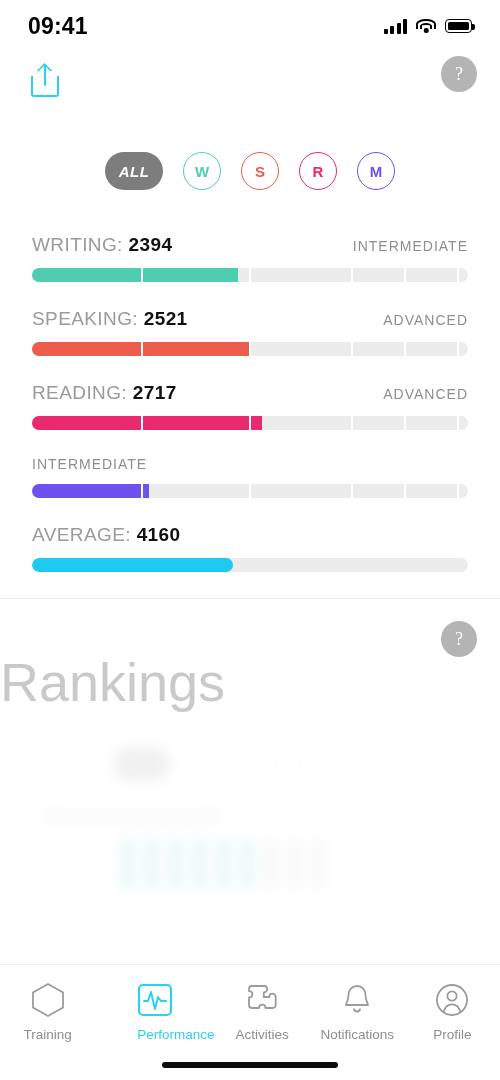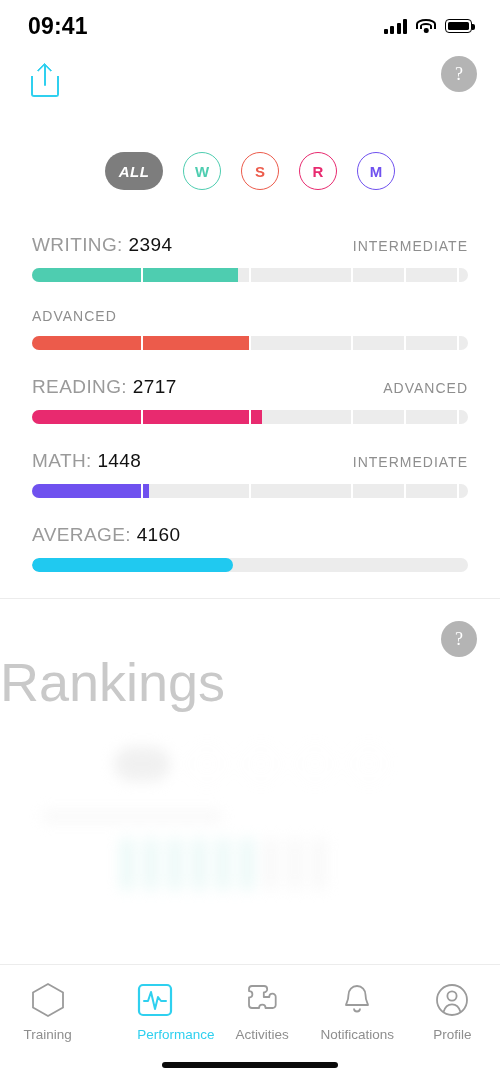--- a/index.html
+++ b/index.html
@@ -65,21 +65,21 @@
   .chip.all { width:58px; background:#7d7d7d; color:#fff; border:none;
     letter-spacing:0.5px;font-style:italic; }
   .chip.letter { width:38px; border-width:1.6px; border-style:solid; }
 
   
   .scores { margin-top:44px; padding:0 32px; }
   .score-row { margin-bottom:26px; }
   .score-head { display:flex; align-items:baseline; justify-content:space-between;
     margin-bottom:12px; }
   .score-label { font-size:19px; color:#9a9a9a; letter-spacing:0.4px; }
-  .score-label b { color:#111; font-weight:normal; }
+  .score-label b { color:#111; font-weight:bold; }
   .score-level { font-size:14px; color:#8e8e8e; letter-spacing:1px; }
   .bar { position:relative; height:14px; display:flex; gap:2px; }
   .seg { position:relative; height:14px; background:#ececec; overflow:hidden; }
   .seg:first-child { border-radius:7px 0 0 7px; }
   .seg:last-child { border-radius:0 7px 7px 0; }
   .seg .fill { position:absolute; left:0; top:0; bottom:0; }
   .bar.plain { display:block; background:#ececec; border-radius:7px; overflow:hidden; }
   .bar.plain .fill { position:absolute; left:0; top:0; bottom:0; border-radius:7px; }
 
   
@@ -175,20 +175,21 @@
             <div class="fill" style="width:90%;background:#4ecdb0"></div>
           </div>
           <div class="seg" style="flex:23.5 0 0"></div>
           <div class="seg" style="flex:12 0 0"></div>
           <div class="seg" style="flex:12 0 0"></div>
           <div class="seg" style="flex:2 0 0"></div>
         </div>
       </div>
       <div class="score-row">
      <div class="score-head">
+       <div class="score-label">SPEAKING: <b>2521</b></div>
        <div class="score-level">ADVANCED</div>
      </div>
         <div class="bar">
           <div class="seg" style="flex:25.5 0 0">
             <div class="fill" style="width:100%;background:#ec5b4b"></div>
           </div>
           <div class="seg" style="flex:25 0 0">
             <div class="fill" style="width:100%;background:#ec5b4b"></div>
           </div>
           <div class="seg" style="flex:23.5 0 0"></div>
@@ -212,21 +213,20 @@
           <div class="seg" style="flex:23.5 0 0">
             <div class="fill" style="width:10.638297872340425%;background:#e82a6f"></div>
           </div>
           <div class="seg" style="flex:12 0 0"></div>
           <div class="seg" style="flex:12 0 0"></div>
           <div class="seg" style="flex:2 0 0"></div>
         </div>
       </div>
       <div class="score-row">
      <div class="score-head">
-       <div class="score-label">MATH: <b>1448</b></div>
        <div class="score-level">INTERMEDIATE</div>
      </div>
         <div class="bar">
           <div class="seg" style="flex:25.5 0 0">
             <div class="fill" style="width:100%;background:#6f51ef"></div>
           </div>
           <div class="seg" style="flex:25 0 0">
             <div class="fill" style="width:6%;background:#6f51ef"></div>
           </div>
           <div class="seg" style="flex:23.5 0 0"></div>

